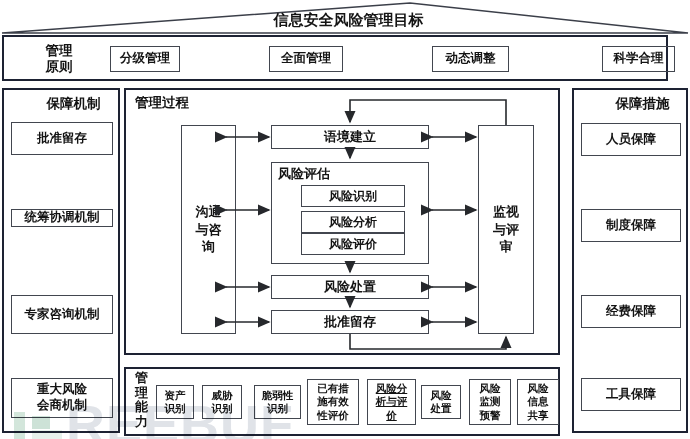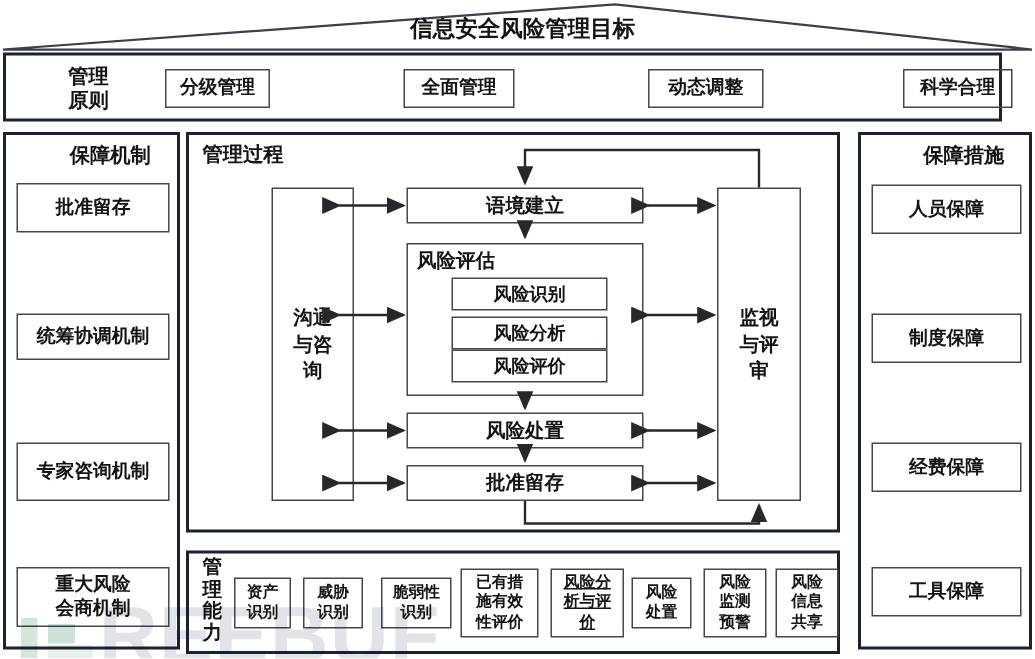--- a/index.html
+++ b/index.html
@@ -35,21 +35,21 @@
 原则</div>
     <div class="box" style="left:106px;top:9px;width:70px;height:26px;font-size:12.5px;">分级管理</div>
     <div class="box" style="left:265px;top:9px;width:74px;height:26px;font-size:12.5px;">全面管理</div>
     <div class="box" style="left:428px;top:9px;width:77px;height:26px;font-size:12.5px;">动态调整</div>
     <div class="box" style="left:598px;top:9px;width:73px;height:26px;font-size:12.5px;">科学合理</div>
   </div>
 
   <div class="outerbox" style="left:2px;top:88px;width:118px;height:345px;">
     <div class="hdr ctr abs" style="top:6px;font-size:13.5px;">保障机制</div>
     <div class="box" style="left:7px;top:32px;width:102px;height:33px;font-size:12.5px;">批准留存</div>
-    <div class="box" style="left:7px;top:119px;width:102px;height:31px;font-size:12.5px;text-align:right;">统筹协调机制</div>
+    <div class="box" style="left:7px;top:119px;width:102px;height:18px;font-size:12.5px;text-align:right;">统筹协调机制</div>
     <div class="box" style="left:7px;top:205px;width:102px;height:39px;font-size:12.5px;">专家咨询机制</div>
     <div class="box" style="left:7px;top:288px;width:102px;height:40px;font-size:12.5px;">重大风险
 会商机制</div>
   </div>
 
   <div class="outerbox" style="left:572px;top:88px;width:116px;height:345px;">
     <div class="hdr ctr abs" style="top:6px;font-size:13.5px;">保障措施</div>
     <div class="box" style="left:7px;top:33px;width:100px;height:33px;font-size:12.5px;">人员保障</div>
     <div class="box" style="left:7px;top:119px;width:100px;height:33px;font-size:12.5px;">制度保障</div>
     <div class="box" style="left:7px;top:205px;width:100px;height:33px;font-size:12.5px;">经费保障</div>

